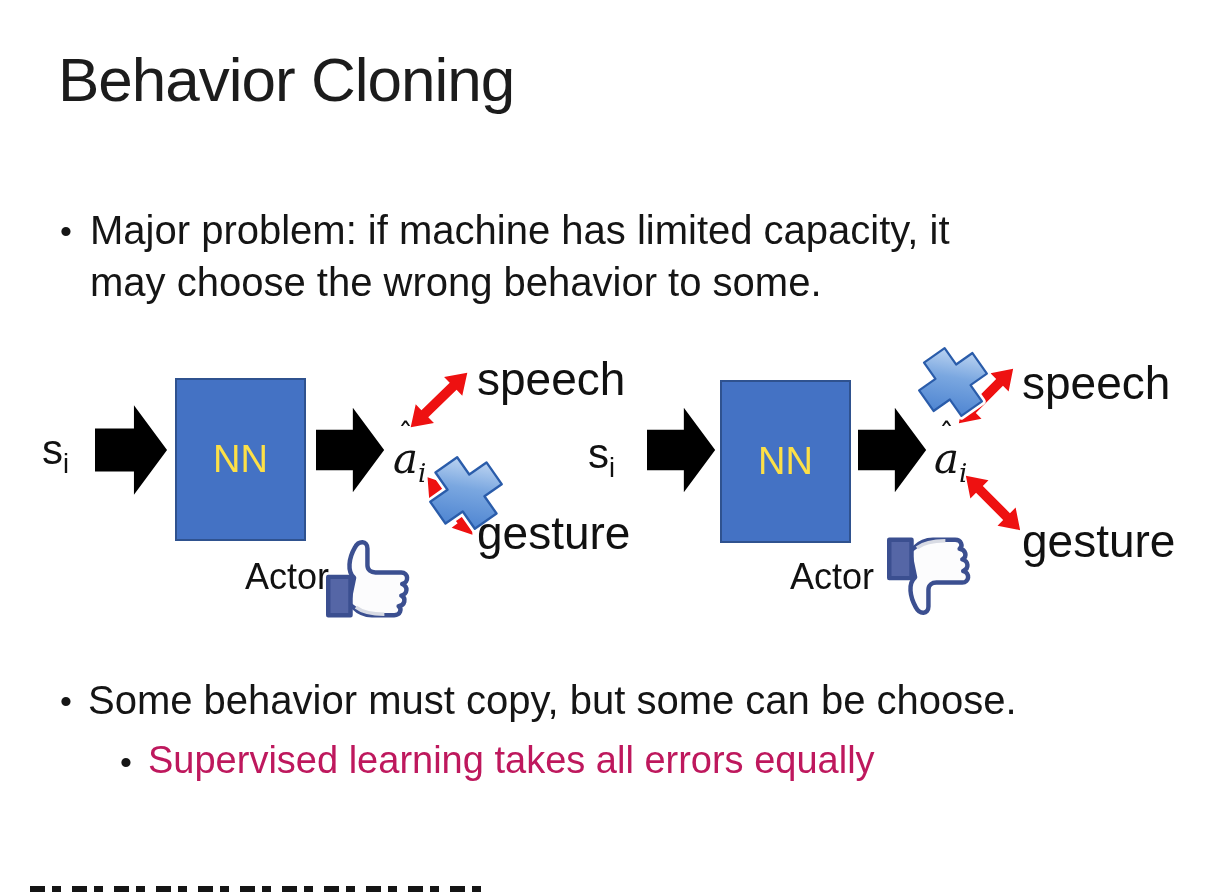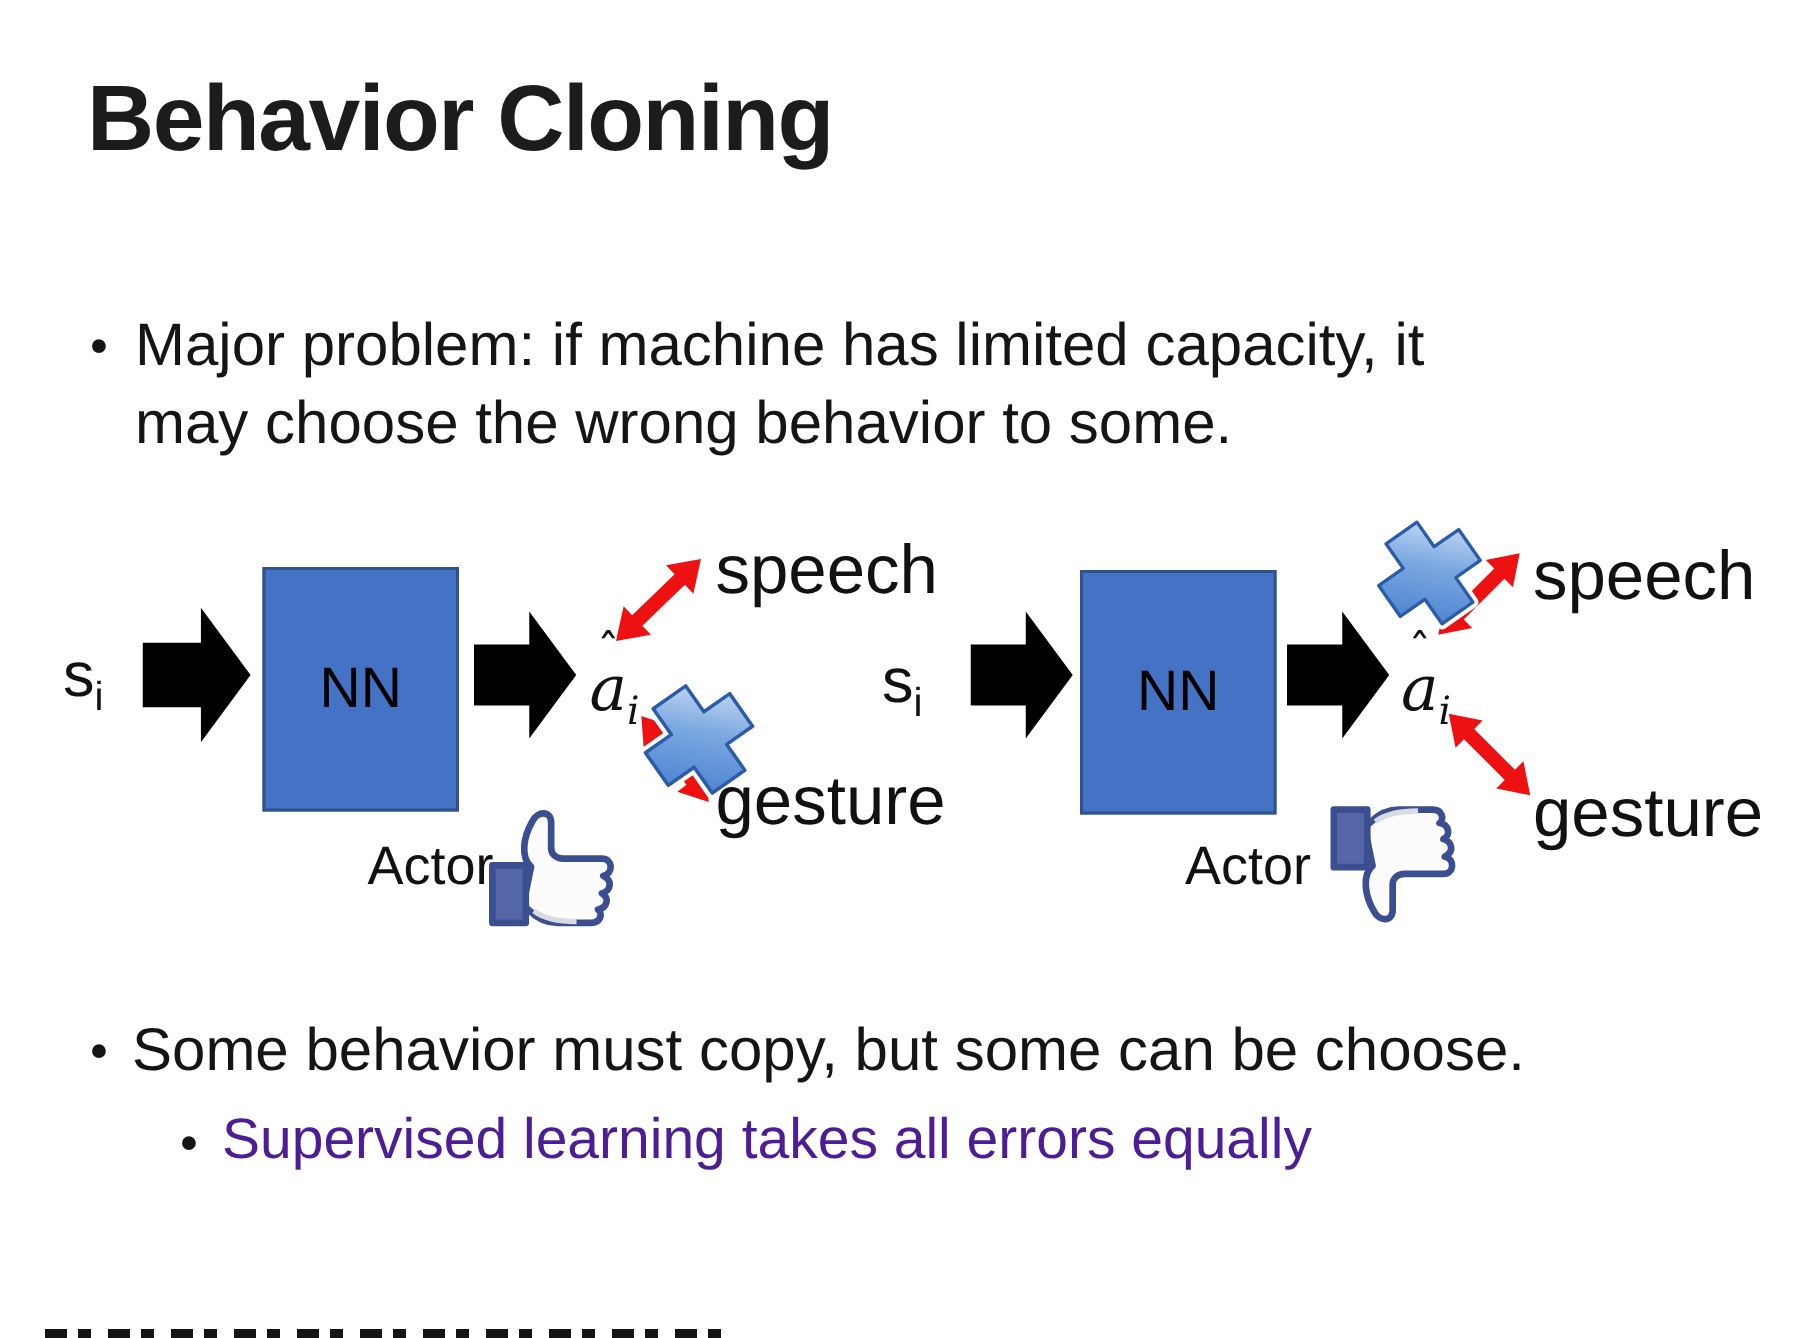--- a/index.html
+++ b/index.html
@@ -1,29 +1,29 @@
 <!DOCTYPE html>
 <html><head>
 <meta charset="utf-8">
 <style>
   html,body{margin:0;padding:0;background:#ffffff;}
   .slide{position:relative;width:1210px;height:892px;background:#ffffff;overflow:hidden;
          font-family:"Liberation Sans",sans-serif;color:#151515;}
   .abs{position:absolute;}
-  .title{position:absolute;left:58px;top:44px;font-size:62px;font-weight:700;
+  .title{position:absolute;left:58px;top:44px;font-size:62px;font-weight:400;
          letter-spacing:-1px;color:#1c1c1c;white-space:nowrap;margin:0;}
   .txt{position:absolute;font-size:40px;line-height:1.2;color:#151515;white-space:nowrap;}
-  .txt-sub{position:absolute;font-size:38px;line-height:1.2;color:#4c1d95;white-space:nowrap;}
+  .txt-sub{position:absolute;font-size:38px;line-height:1.2;color:#be185d;white-space:nowrap;}
   .dot{position:absolute;font-size:34px;color:#151515;}
   .lbl{position:absolute;font-size:46px;color:#111;white-space:nowrap;}
   .silbl{position:absolute;font-size:42px;color:#111;white-space:nowrap;}
   .silbl sub{font-size:27px;}
   .nnbox{position:absolute;width:131px;height:163px;background:#4472c4;border:2px solid #2f528f;
          display:flex;align-items:center;justify-content:center;box-sizing:border-box;}
-  .nnbox span{color:#000000;font-size:38px;}
+  .nnbox span{color:#fde047;font-size:38px;}
   .actor{position:absolute;font-size:36px;color:#111;white-space:nowrap;margin-left:48px;}
   .ahat{position:absolute;font-family:"DejaVu Serif",serif;font-style:italic;font-size:42px;color:#111;}
   .ahat .hat{position:absolute;left:5px;top:-17px;font-style:normal;font-size:30px;
              font-family:"DejaVu Sans",sans-serif;}
   .ahat sub{font-size:26px;}
   .rot{transform-origin:50% 50%;}
   .clip-strip{position:absolute;left:30px;top:886px;width:462px;height:6px;
       background:repeating-linear-gradient(90deg,#151515 0 15px,transparent 15px 22px,#151515 22px 31px,transparent 31px 42px);}
 </style>
 </head>

